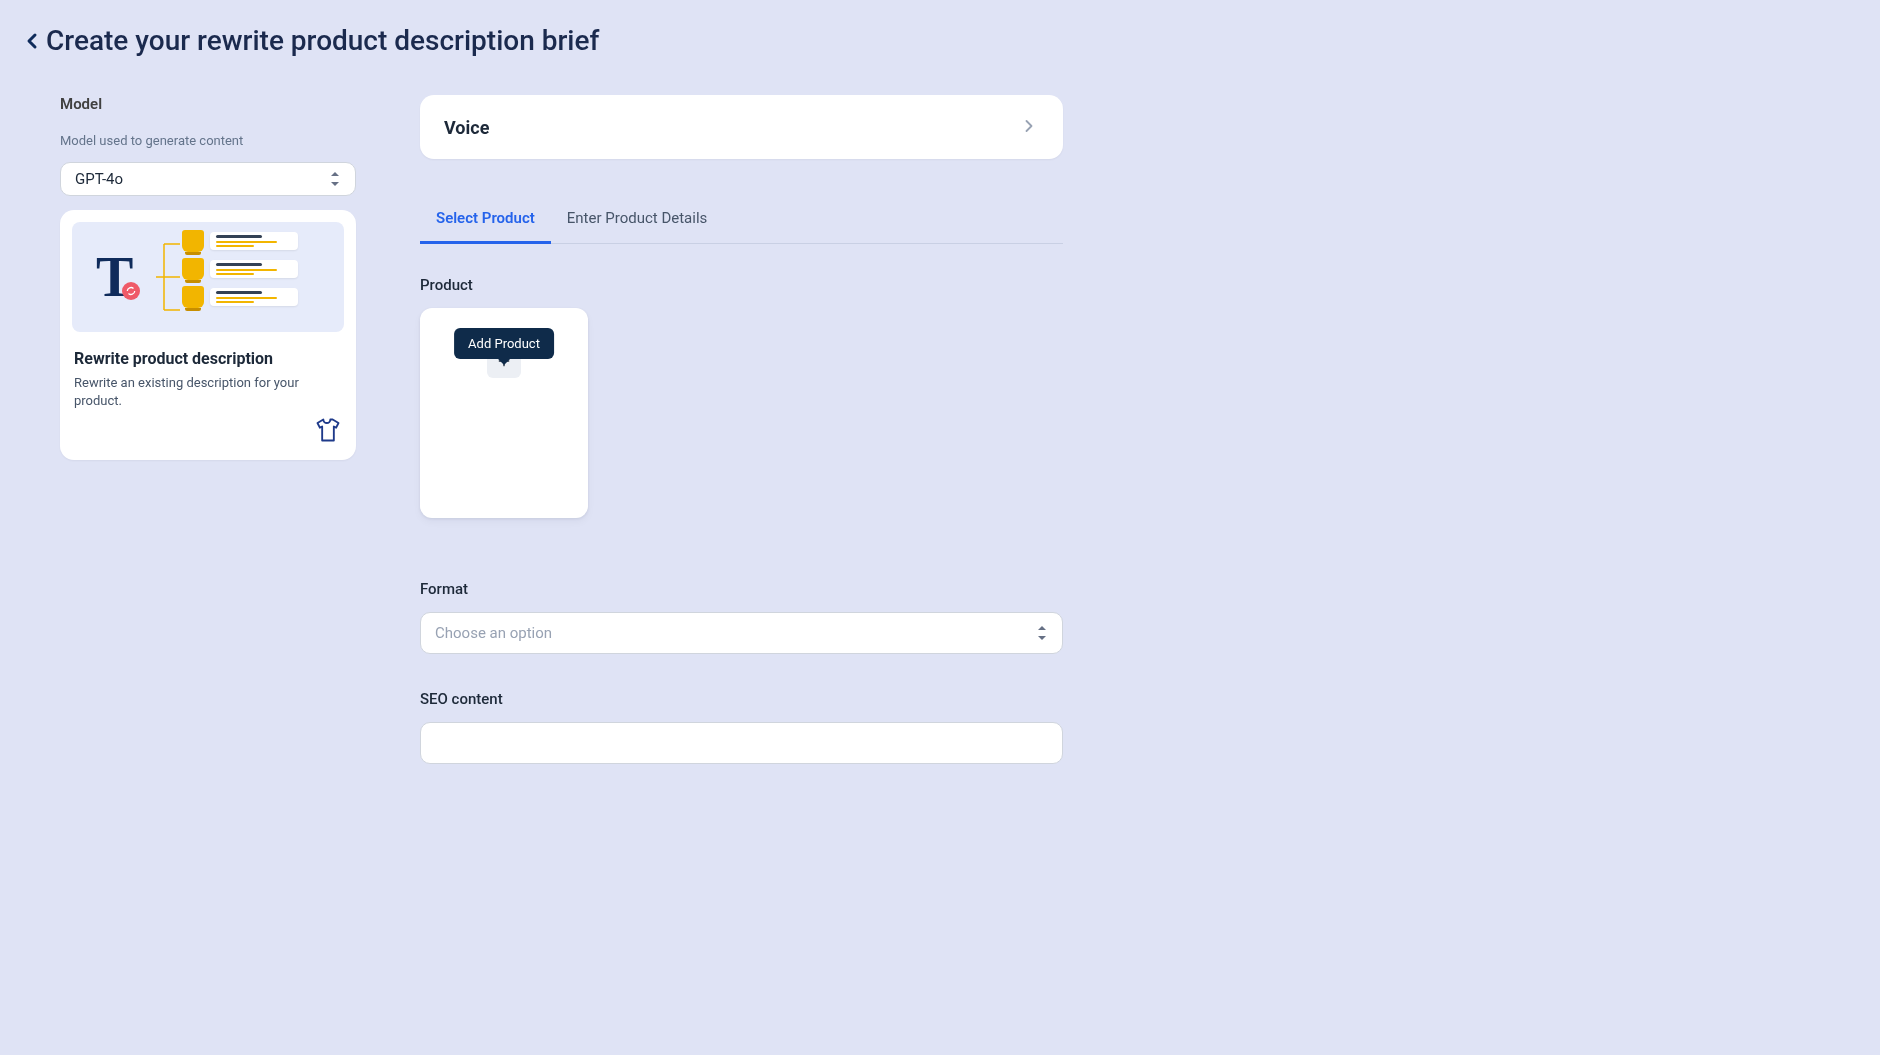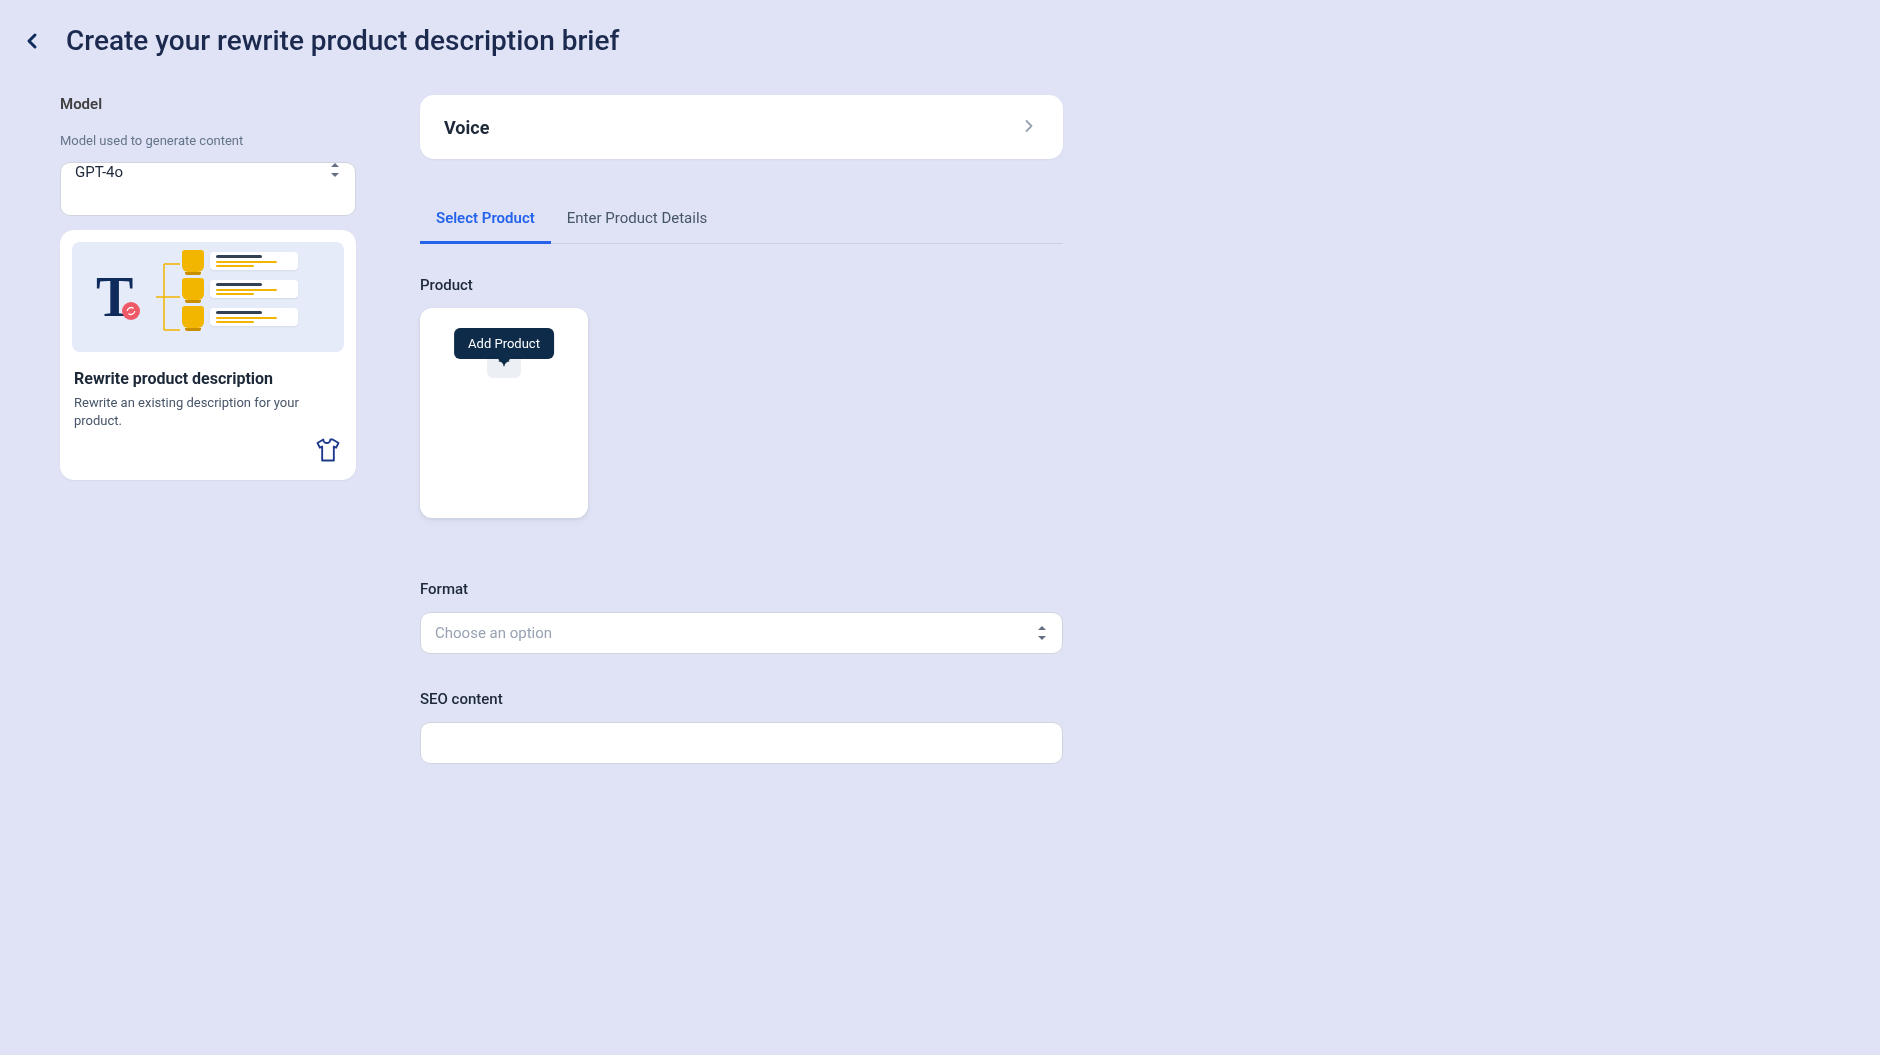--- a/index.html
+++ b/index.html
@@ -9,21 +9,20 @@
     color: #1d2939;
     font-size: 14px;
     width: 1880px;
     height: 1055px;
     overflow: hidden;
   }
   .header {
     display: flex;
     align-items: center;
     padding: 24px 18px 18px 18px;
-    gap: 20px;
   }
   .back-chevron {
     width: 28px;
     height: 28px;
     display: flex;
     align-items: center;
     justify-content: center;
     cursor: pointer;
     color: #0f2b5b;
   }
@@ -49,23 +48,24 @@
   }
   .section-sublabel {
     font-size: 13px;
     color: #64748b;
     margin-bottom: 14px;
   }
   .select-box {
     background: #fff;
     border: 1px solid #d0d5dd;
     border-radius: 10px;
-    height: 54px;
+    height: 34px;
     padding: 0 14px;
     display: flex;
+    align-items: center;
     justify-content: space-between;
     cursor: pointer;
   }
   .select-value { font-size: 15px; color: #1d2939; }
   .select-chevrons {
     width: 10px;
     height: 14px;
     position: relative;
   }
   .select-chevrons::before, .select-chevrons::after {

